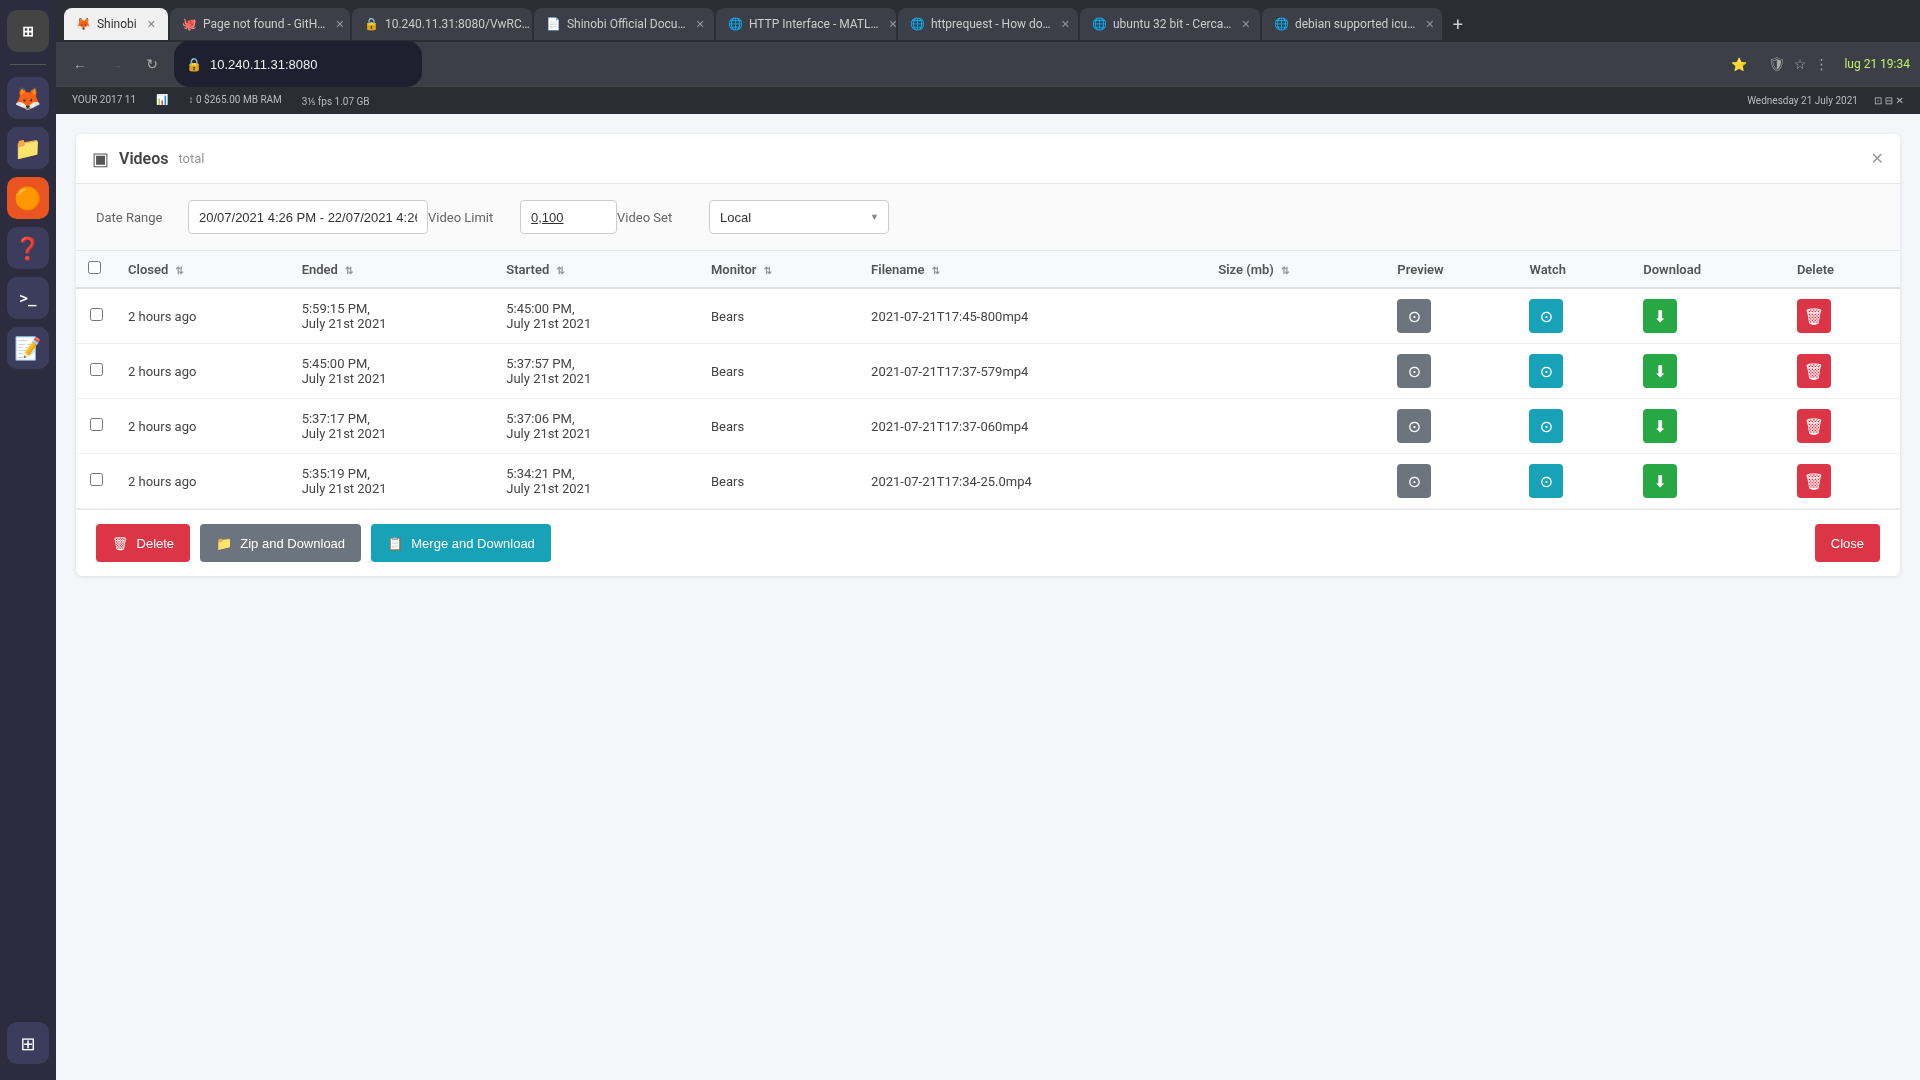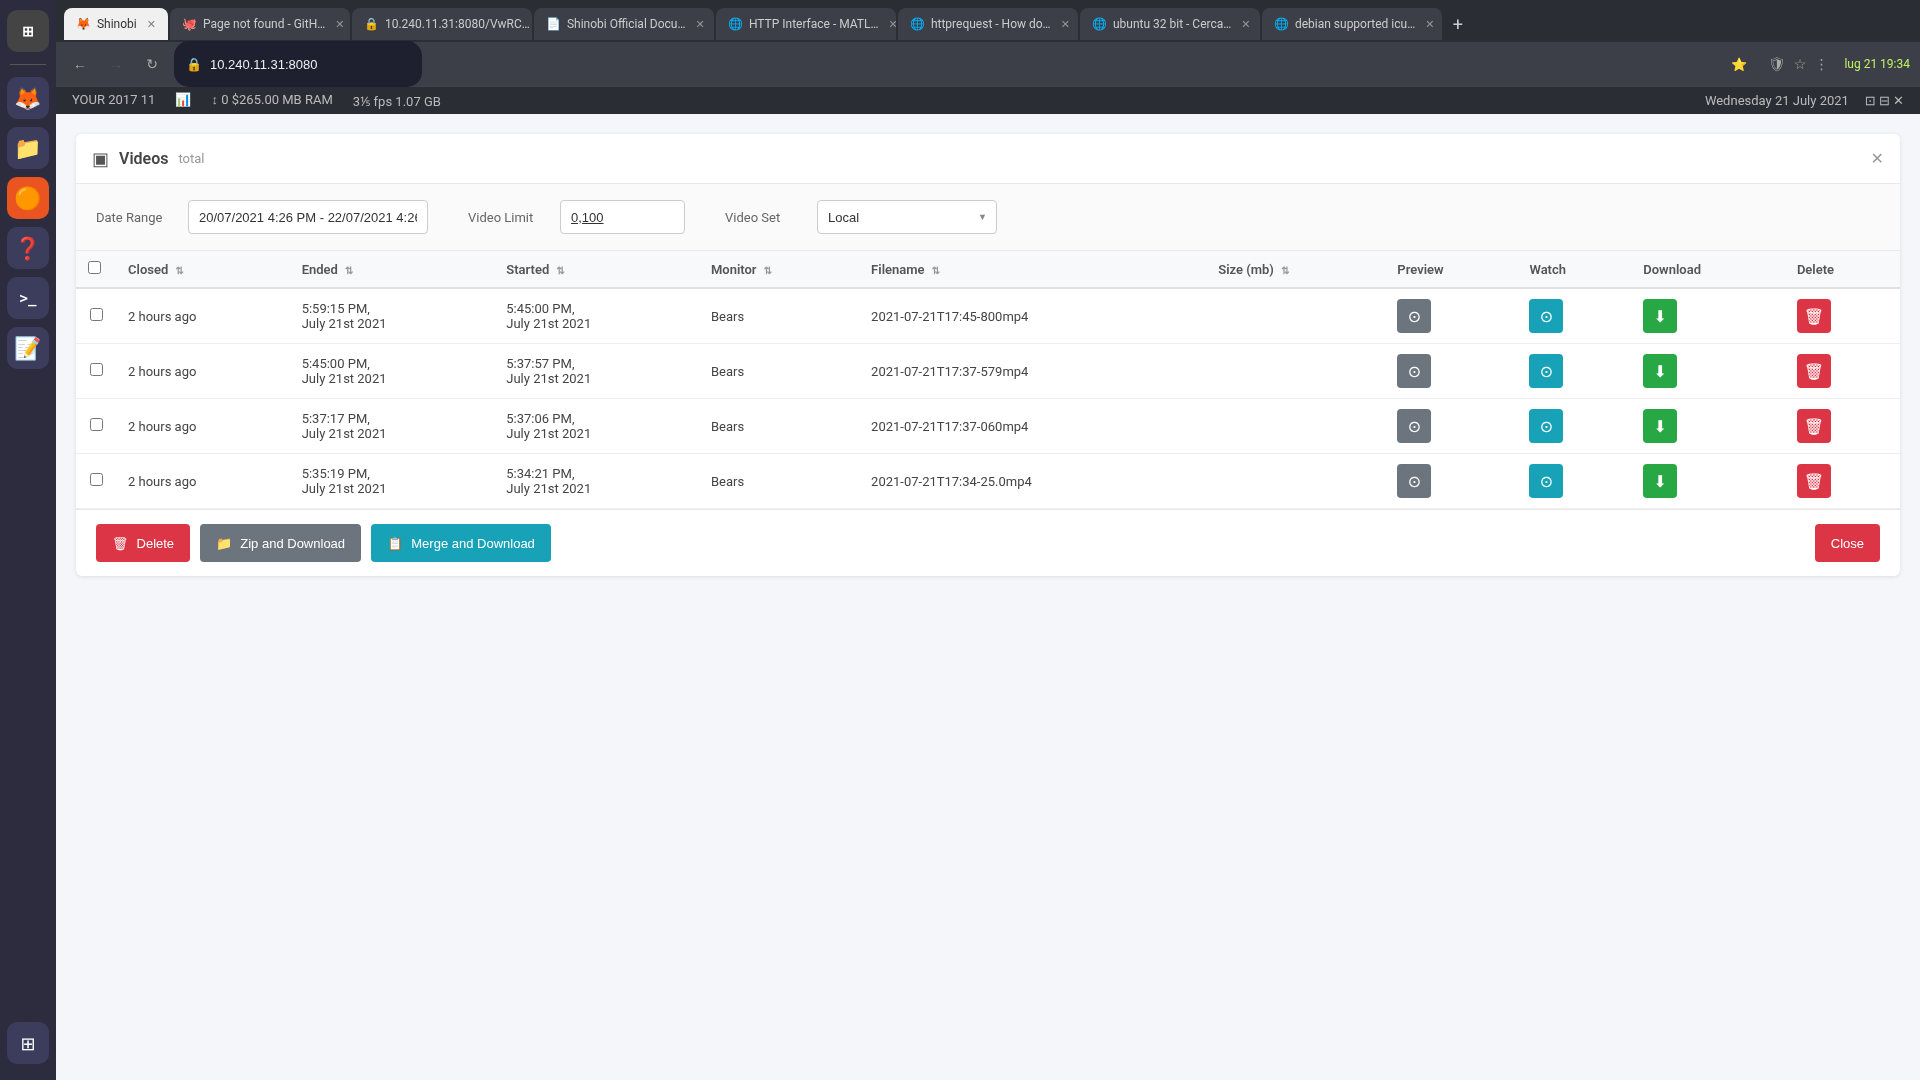--- a/index.html
+++ b/index.html
@@ -91,21 +91,21 @@
     }
 
     
     .system-bar {
       background: #2b2d35;
       height: 28px;
       display: flex;
       align-items: center;
       justify-content: space-between;
       padding: 0 16px;
-      font-size: 13px;
+      font-size: 10px;
       color: #bbb;
       border-top: 1px solid #444;
     }
     .system-bar-info {
       display: flex;
       gap: 20px;
     }
     .system-bar-right {
       display: flex;
       align-items: center;
@@ -144,21 +144,20 @@
       color: #999;
       cursor: pointer;
       font-size: 16px;
     }
 
     
     .filter-row {
       display: flex;
       align-items: flex-start;
       padding: 16px 20px;
-      gap: 40px;
       border-bottom: 1px solid #e8e8e8;
       background: #fafafa;
     }
     .filter-group {
       display: flex;
       align-items: center;
       gap: 12px;
     }
     .filter-label {
       color: #666;
@@ -426,21 +425,21 @@
           <span class="panel-close">✕</span>
         </div>
 
         <div class="filter-row">
           <div class="filter-group">
             <span class="filter-label">Date Range</span>
             <input class="filter-input" type="text" value="20/07/2021 4:26 PM - 22/07/2021 4:26 PM" style="">
           </div>
           <div class="filter-group">
             <span class="filter-label">Video Limit</span>
-            <input class="filter-input" type="text" style="width: 125px; text-decoration: underline;" value="0,100">
+            <input class="filter-input" type="text" style="width: 97px; text-decoration: underline;" value="0,100">
           </div>
           <div class="filter-group">
             <span class="filter-label">Video Set</span>
             <div class="select-wrapper">
               <select class="filter-select">
                 <option>Local</option>
                 <option>Remote</option>
               </select>
             </div>
           </div>

